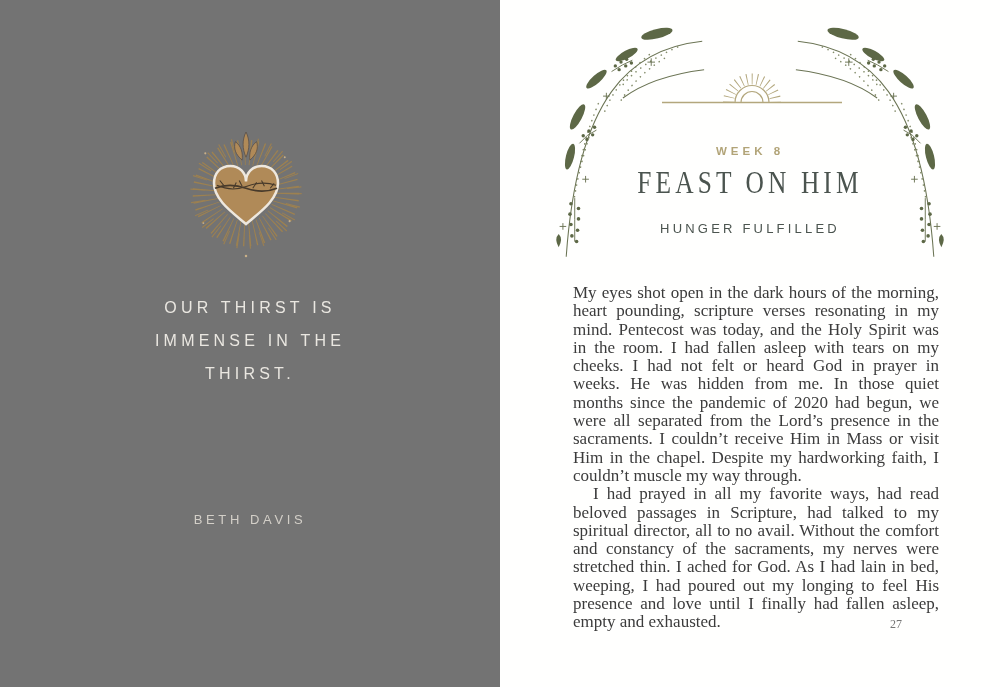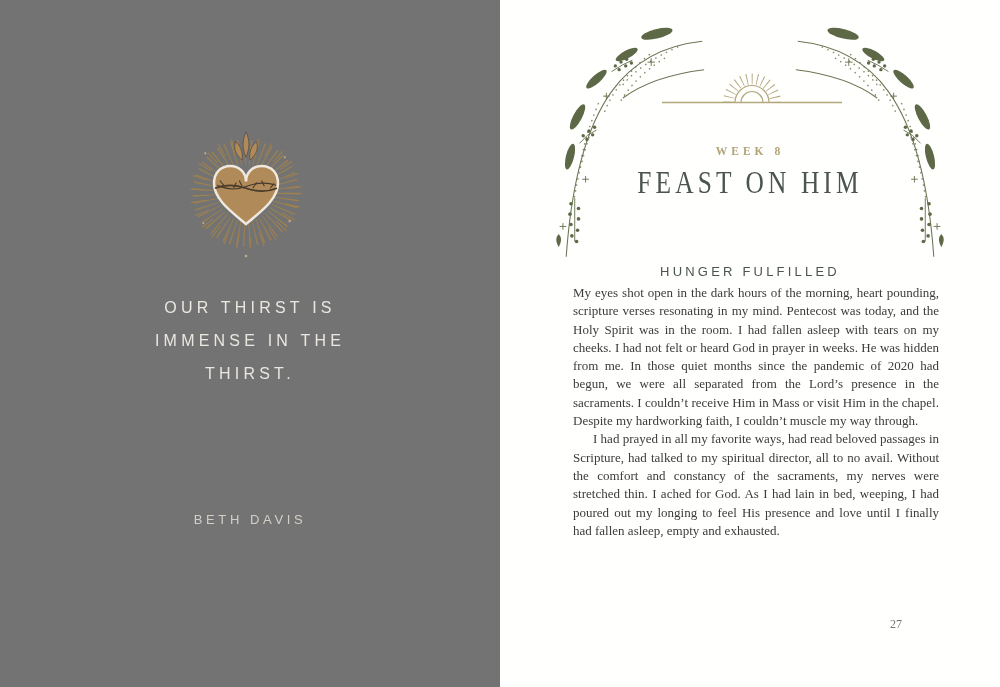--- a/index.html
+++ b/index.html
@@ -17,30 +17,30 @@
                  font-size:13px; letter-spacing:3.6px; color:#d3cfc8;margin-top:28px; }
 
   
   .page-right { position:relative; width:500px; height:687px; background:#fffffe;
                 font-family:"Liberation Serif", serif; }
   .orn { position:absolute; top:18px; width:170px; height:245px; }
   .orn-l { left:36px; }
   .orn-r { right:36px; transform:scaleX(-1); }
   .sun-svg { position:absolute; left:162px; top:60px; width:180px; height:46px; }
   .eyebrow { position:absolute; left:0; right:0; top:145px; text-align:center;
-             font-family:Liberation Serif, serif; font-size:11.5px; font-weight:bold;
+             font-family:Liberation Sans, sans-serif; font-size:11.5px; font-weight:bold;
              letter-spacing:4px; color:#b2a478; }
   .chapter-title { position:absolute; left:0; right:0; top:165px; text-align:center;
                    font-size:31px; font-weight:400; letter-spacing:5px; color:#4b544f;
                    transform:scaleX(0.82); }
   .subtitle { position:absolute; left:0; right:0; top:221px; text-align:center;
               font-family:"Liberation Sans", sans-serif; font-size:13px; font-weight:500;
-              letter-spacing:3.2px; color:#4b544f;margin-top:43px; }
+              letter-spacing:3.2px; color:#4b544f; }
   .body-text { position:absolute; left:73px; top:284px; width:366px;
-               font-size:13px; line-height:18.3px; color:#3b3b3b; text-align:justify; }
+               font-size:17px; line-height:18.3px; color:#3b3b3b; text-align:justify; }
   .body-text p + p { text-indent:20px; }
   .page-number { position:absolute; left:376px; top:617px; width:40px; text-align:center;
                  font-size:12px; color:#757575; }
 </style>
 </head>
 <body>
 
 <div class="spread">
 
   <section class="page-left">

